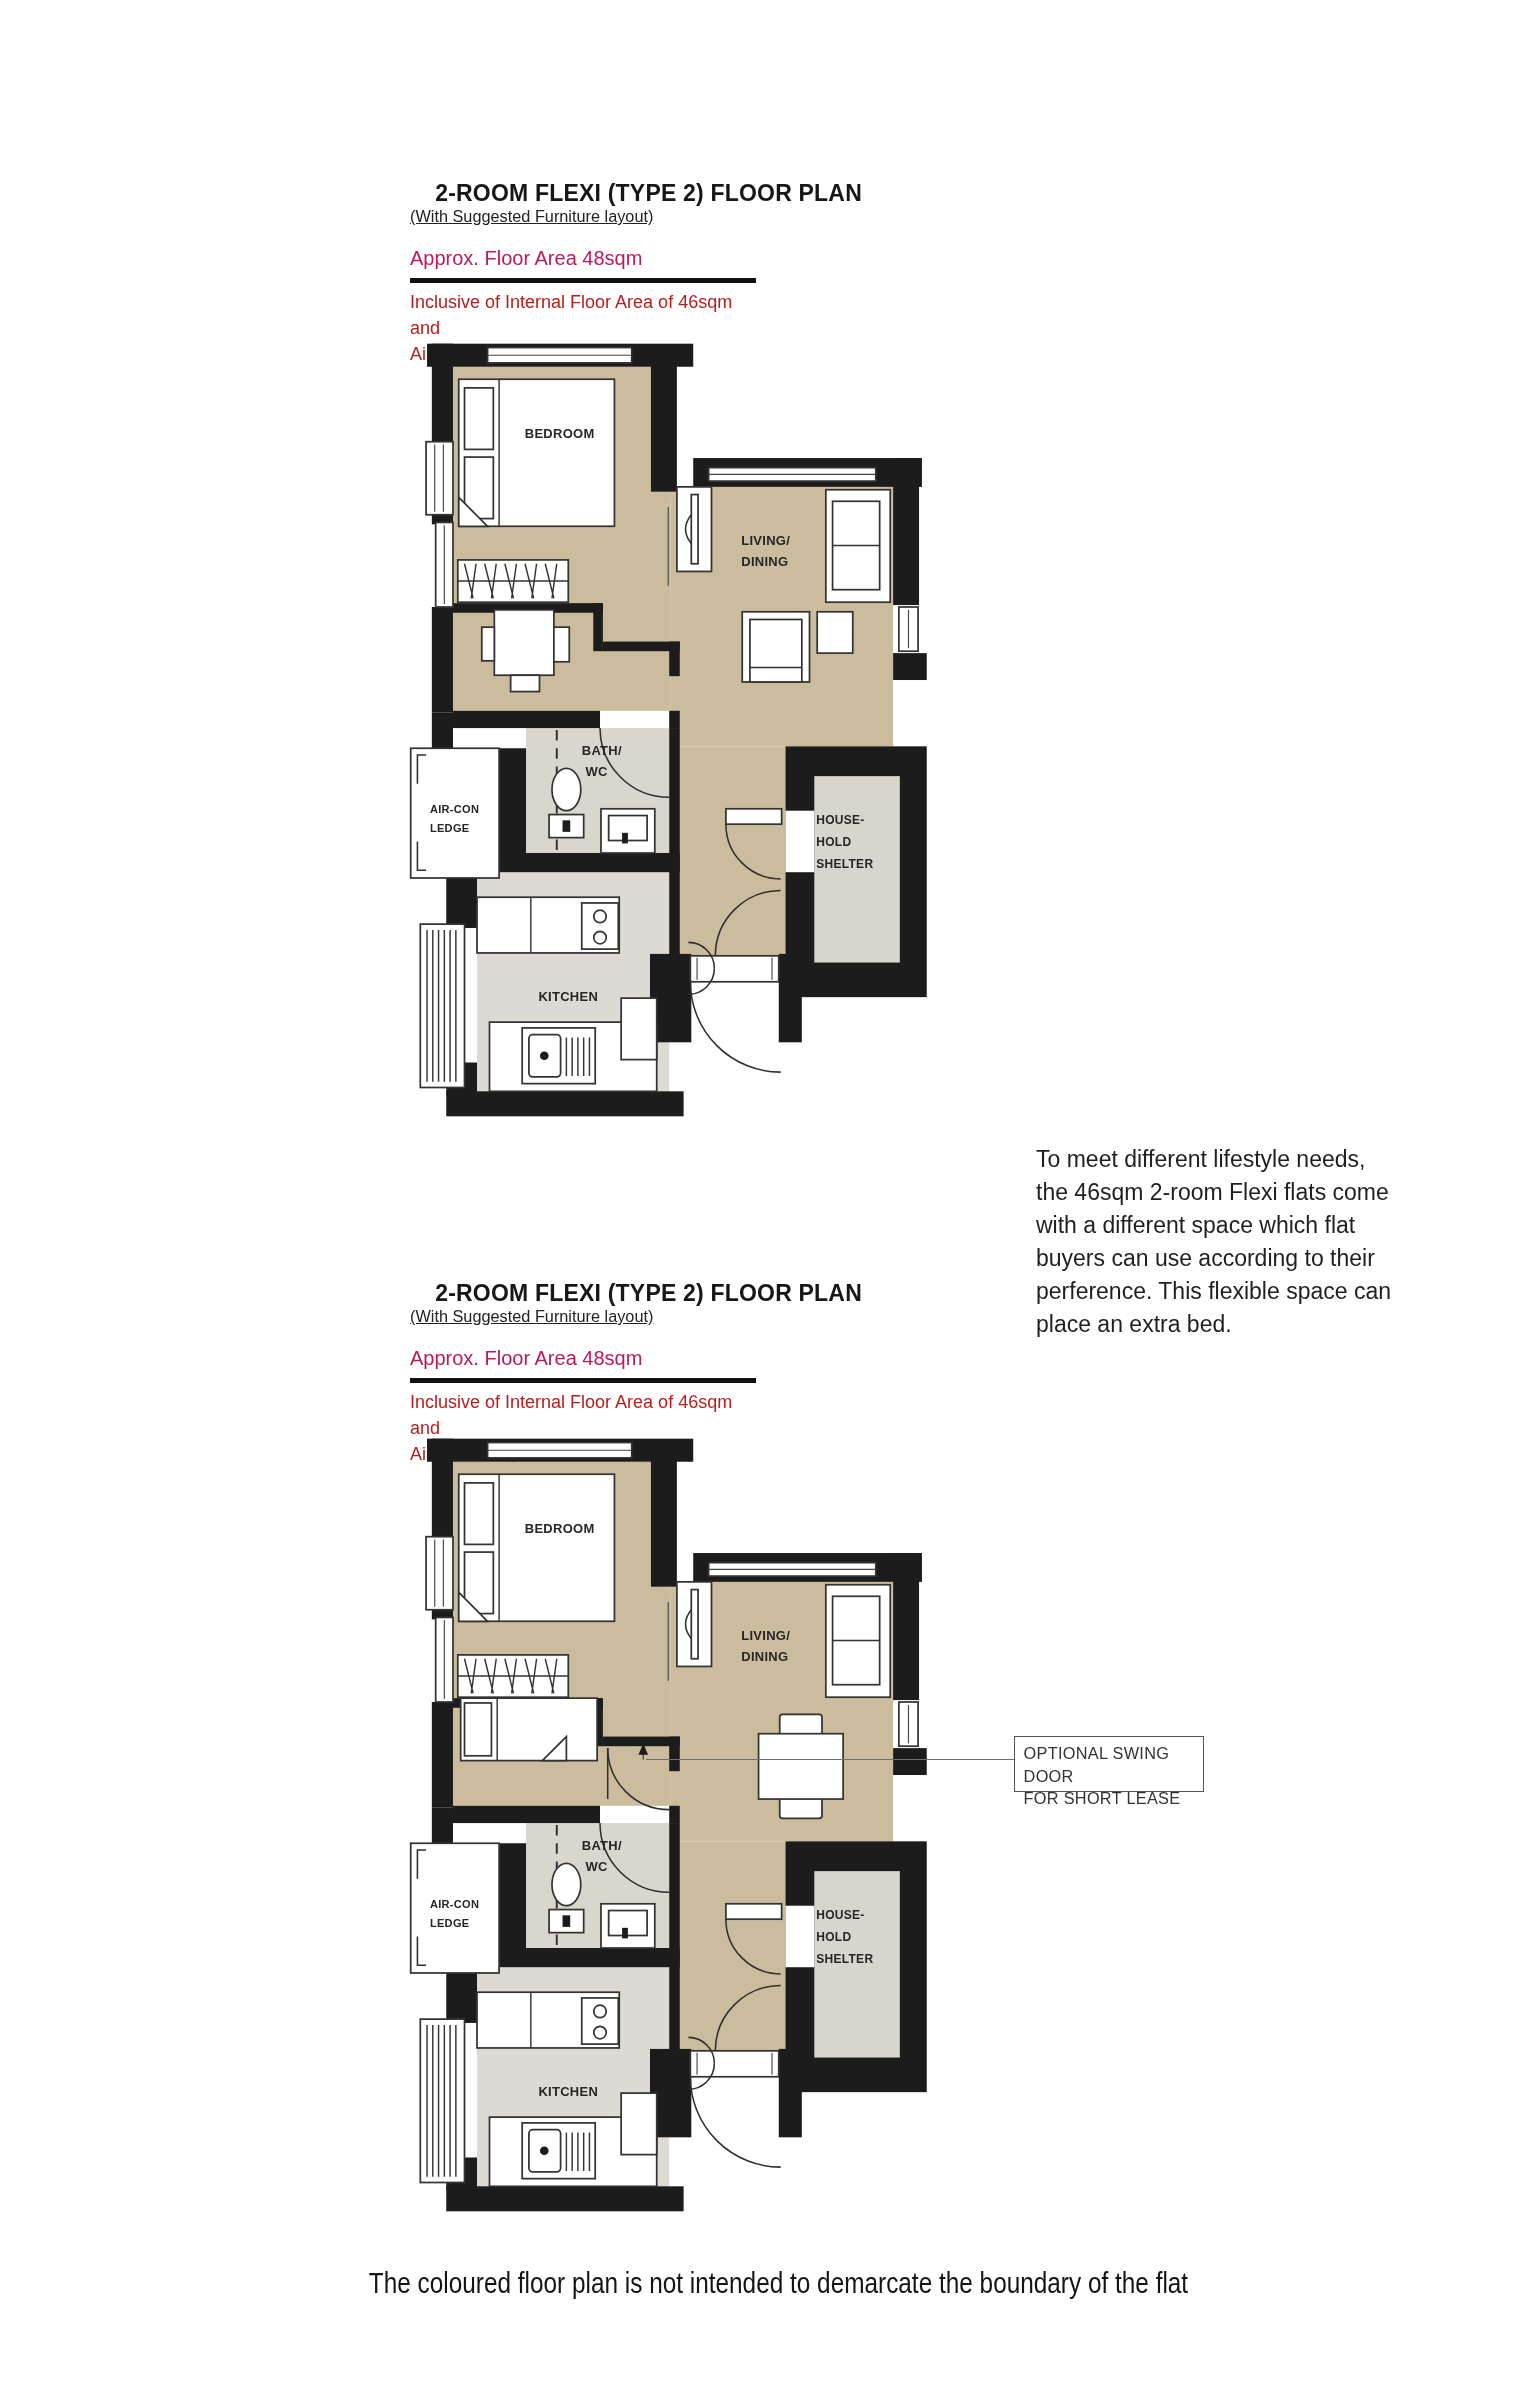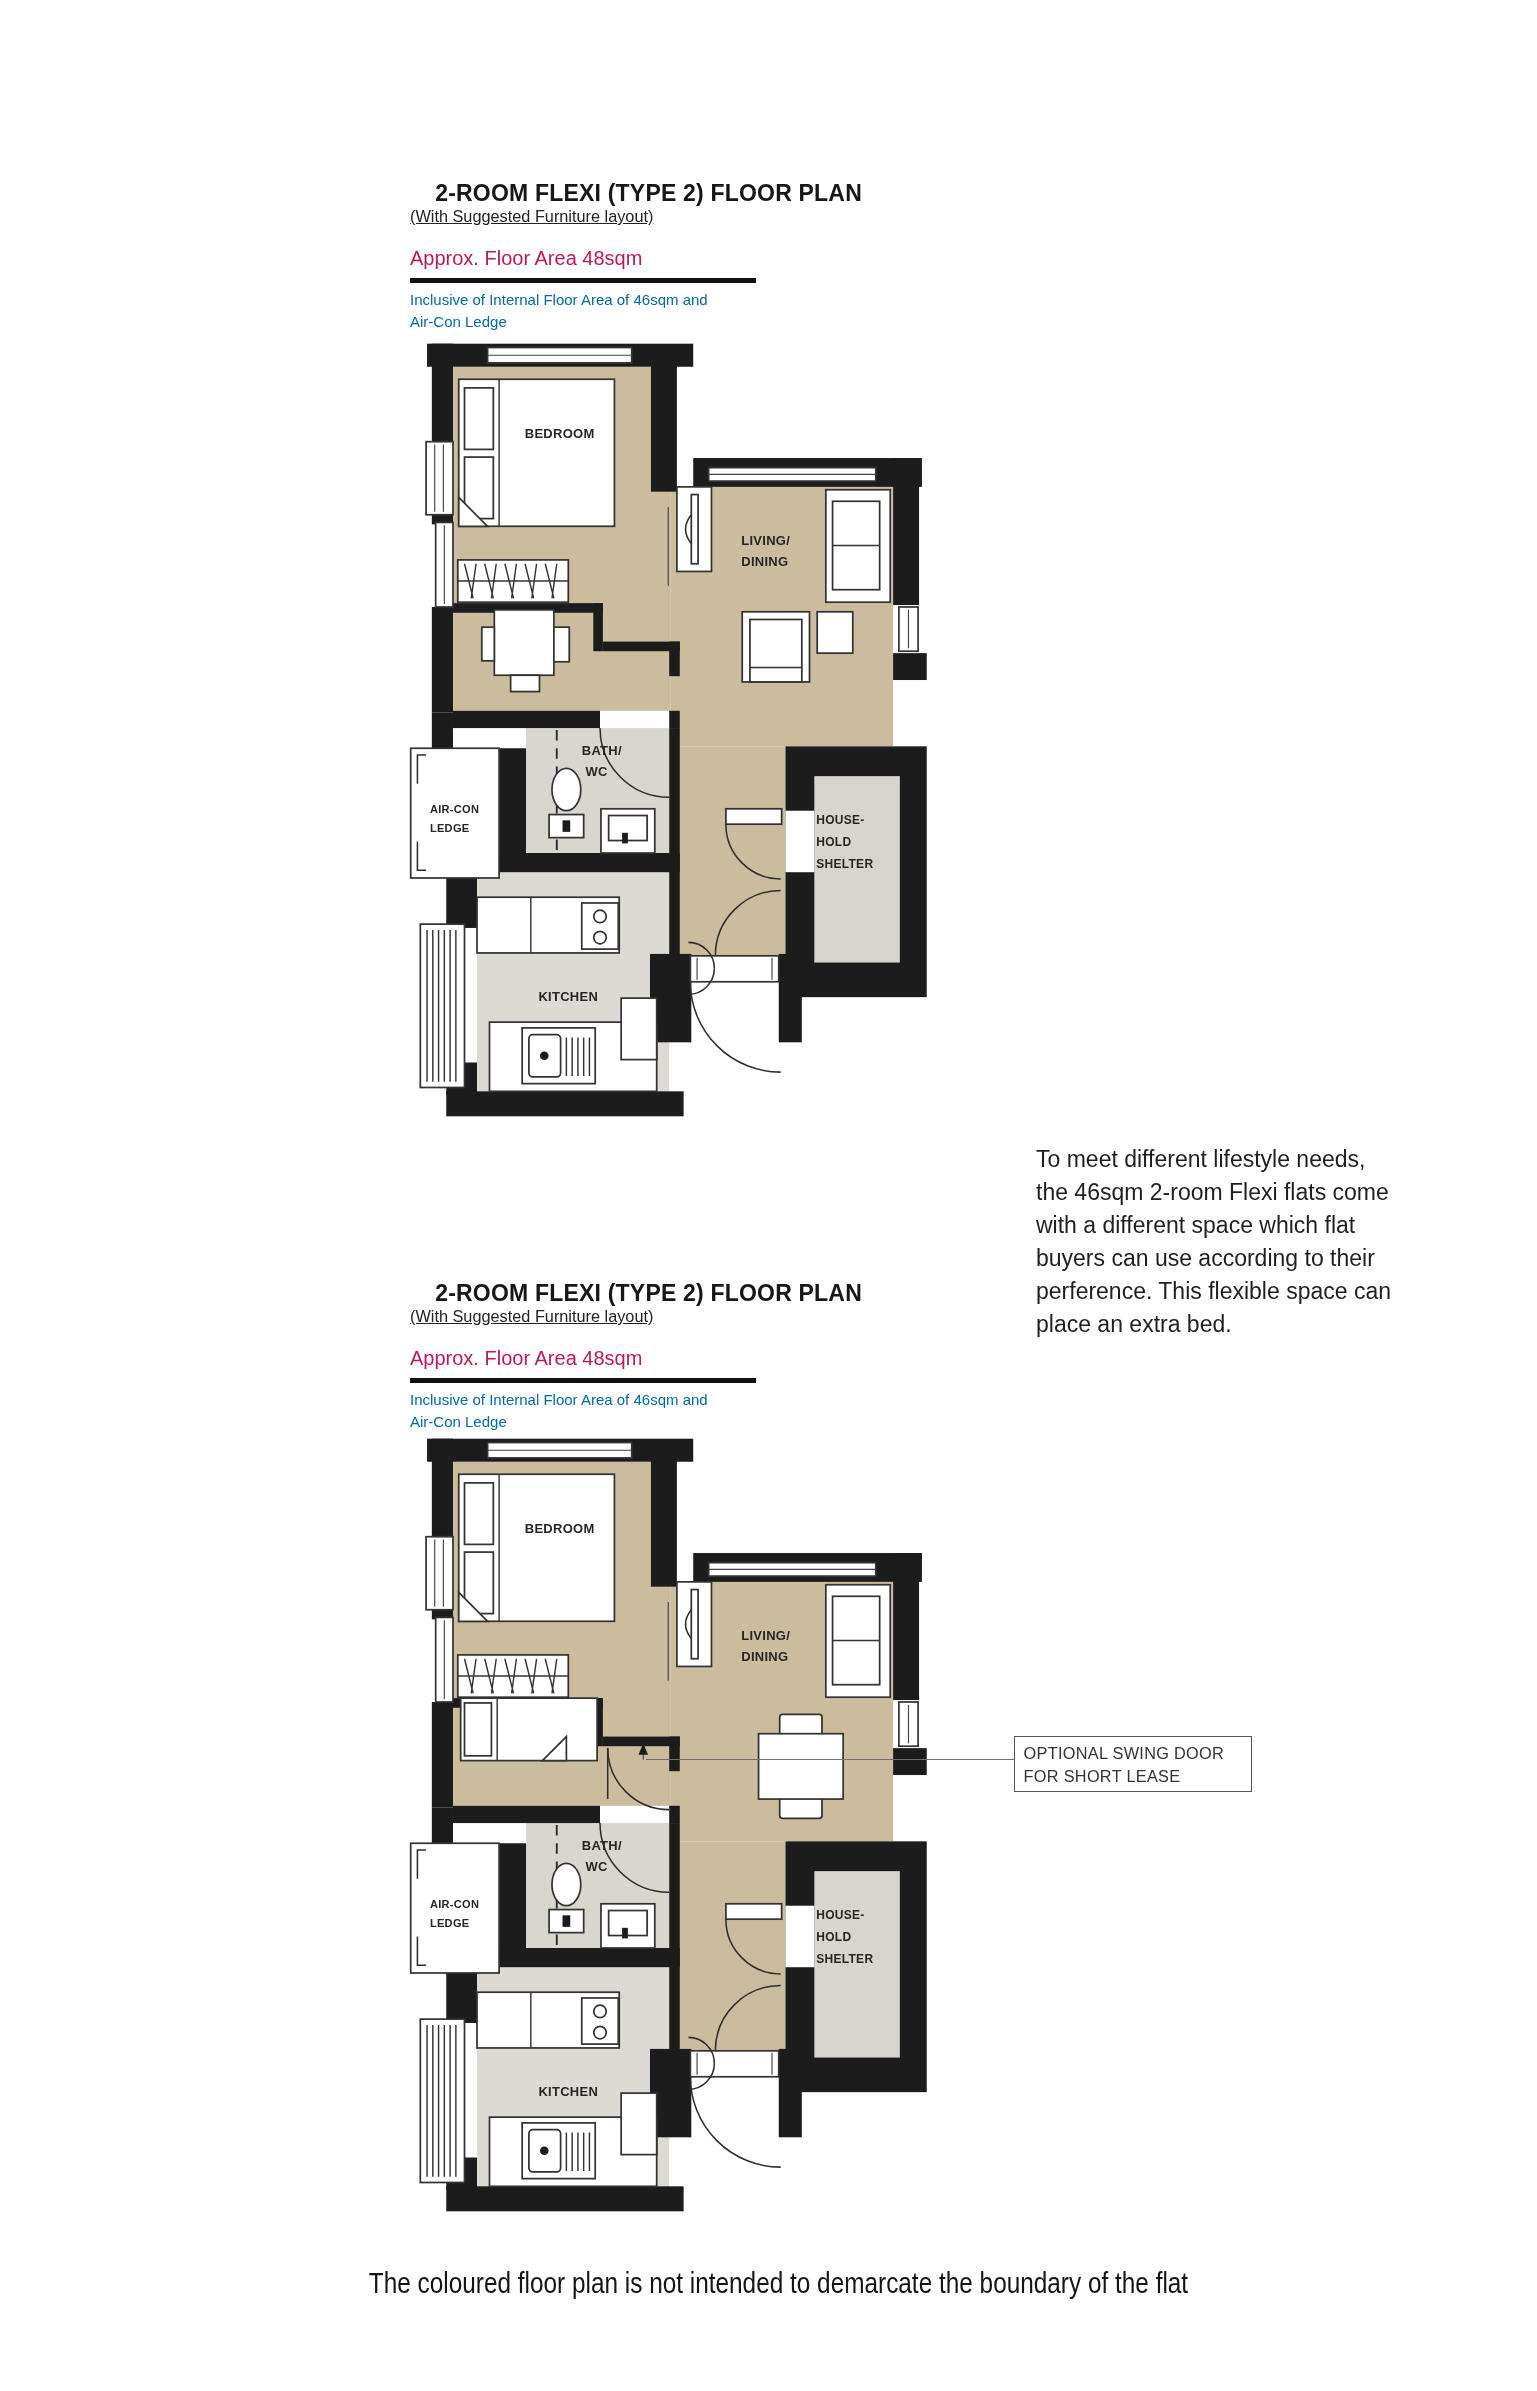--- a/index.html
+++ b/index.html
@@ -7,26 +7,26 @@
     width:1537px;height:2391px;position:relative;background:#ffffff;
     font-family:"Liberation Sans",sans-serif;color:#1d1d1d;overflow:hidden;
   }
   .abs{position:absolute;}
   
   .hdr{width:452px;}
   .hdr .title{font-size:23px;font-weight:bold;letter-spacing:0.2px;line-height:1.05;color:#171717;text-align:right;}
   .hdr .subtitle{font-size:16.3px;color:#222;margin-top:1.9px;text-decoration:underline;}
   .hdr .area{font-size:20px;color:#be185d;margin-top:21px;}
   .hdr .rule{height:4.8px;background:#111;width:346px;margin-top:7.7px;}
-  .hdr .incl{font-size:15px;color:#0369a1;margin-top:6.7px;line-height:1.45;width:346px;}
+  .hdr .incl{font-size:18px;color:#b91c1c;margin-top:6.7px;line-height:1.45;width:346px;}
   
   .para{width:480px;font-size:23px;line-height:33px;color:#1f1f1f;}
   
   .callout{
-    width:238px;height:56px;border:1.9px solid #555;background:#fff;
+    width:190px;height:56px;border:1.9px solid #555;background:#fff;
     box-sizing:border-box;padding:4.8px 0 0 8.6px;font-size:16.3px;line-height:1.4;
     color:#333;letter-spacing:0.3px;
   }
   .leader{height:0;border-top:1.5px solid #707070;}
   
   .disclaimer{
     width:1153px;text-align:center;font-size:29px;color:#141414;
     transform:scaleX(.84);transform-origin:center;white-space:nowrap;
   }
   

